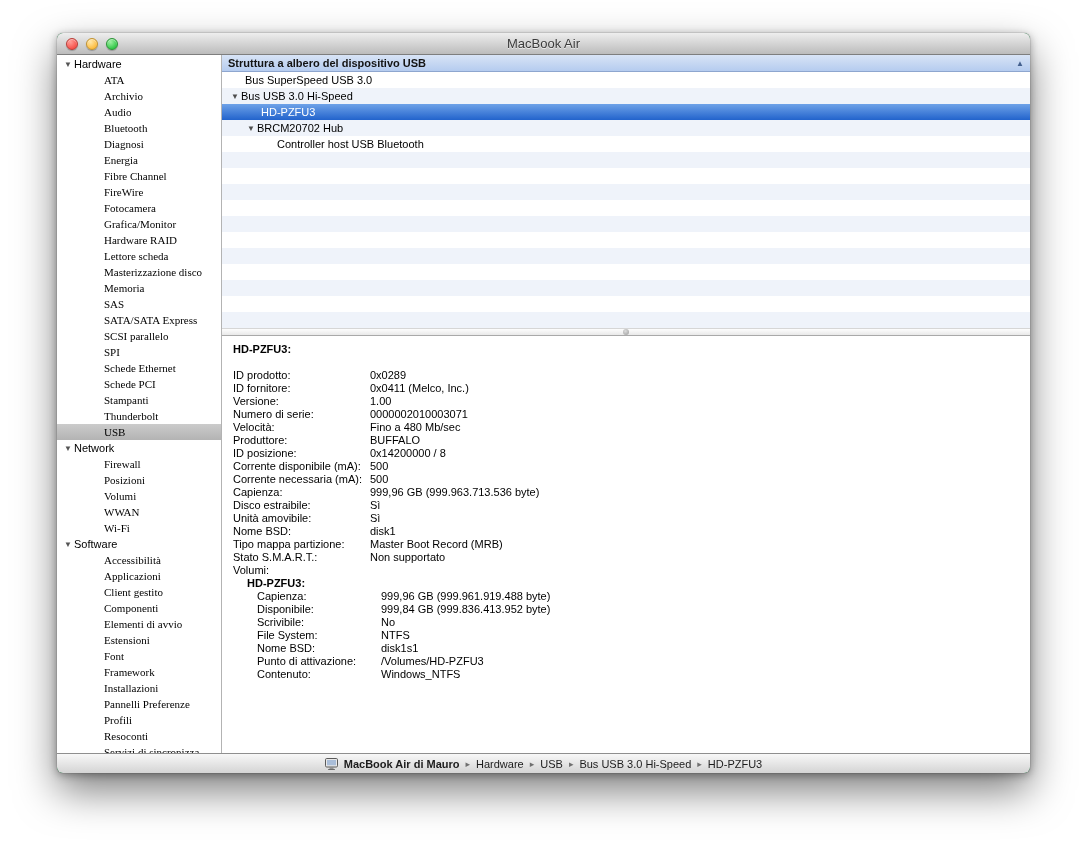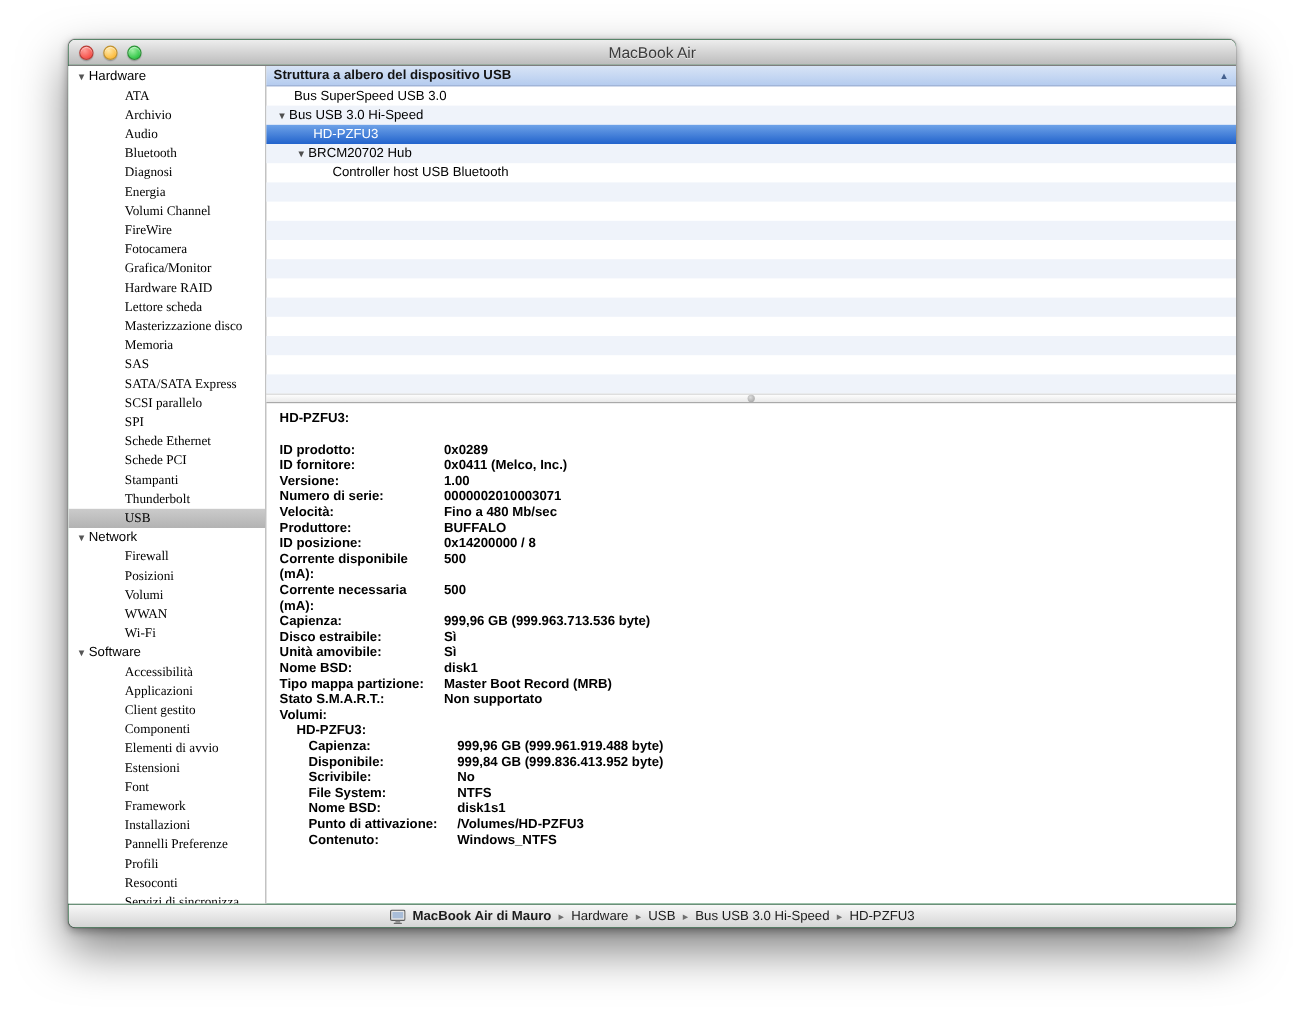--- a/index.html
+++ b/index.html
@@ -53,21 +53,21 @@
   .splitter { height:8px; flex-shrink:0; background:linear-gradient(#fdfdfd,#e9e9e9);
               border-top:1px solid #d6d6d6; border-bottom:1px solid #a9a9a9;
               display:flex; align-items:center; justify-content:center; cursor:row-resize; }
   .splitter .dot { width:6px; height:6px; border-radius:50%;
                    background:radial-gradient(circle at 40% 35%, #dcdcdc, #9b9b9b); }
 
   .details { flex:1; overflow:auto; padding:7px 24px 8px 11px;
              font-size:11px; line-height:13px; color:#000; }
   .dt-title { font-weight:bold; }
   .blank { height:13px; }
-  .field { display:flex;font-weight:bold; }
+  .field { display:flex; }
   .field .lbl { width:137px; flex-shrink:0; }
   .vol-title { margin-left:14px; font-weight:bold; }
   .field.vol { margin-left:24px; }
   .field.vol .lbl { width:124px; }
 
   
   .statusbar { height:20px; flex-shrink:0; display:flex; align-items:center;
                padding:0 8px; font-size:11px; color:#1c1c1c; gap:4px;
                background:linear-gradient(#f8f8f8,#d4d4d4);
                border-top:1px solid #8f8f8f; border-radius:0 0 6px 6px; white-space:nowrap;justify-content:center; }
@@ -94,21 +94,21 @@
         <div class="sb-row sb-section">
           <span class="tri">▼</span>
           <span class="sb-sec-label">Hardware</span>
         </div>
         <div class="sb-row sb-item">ATA</div>
         <div class="sb-row sb-item">Archivio</div>
         <div class="sb-row sb-item">Audio</div>
         <div class="sb-row sb-item">Bluetooth</div>
         <div class="sb-row sb-item">Diagnosi</div>
         <div class="sb-row sb-item">Energia</div>
-        <div class="sb-row sb-item">Volumi Channel</div>
+        <div class="sb-row sb-item">Fibre Channel</div>
         <div class="sb-row sb-item">FireWire</div>
         <div class="sb-row sb-item">Fotocamera</div>
         <div class="sb-row sb-item">Grafica/Monitor</div>
         <div class="sb-row sb-item">Hardware RAID</div>
         <div class="sb-row sb-item">Lettore scheda</div>
         <div class="sb-row sb-item">Masterizzazione disco</div>
         <div class="sb-row sb-item">Memoria</div>
         <div class="sb-row sb-item">SAS</div>
         <div class="sb-row sb-item">SATA/SATA Express</div>
         <div class="sb-row sb-item">SCSI parallelo</div>

